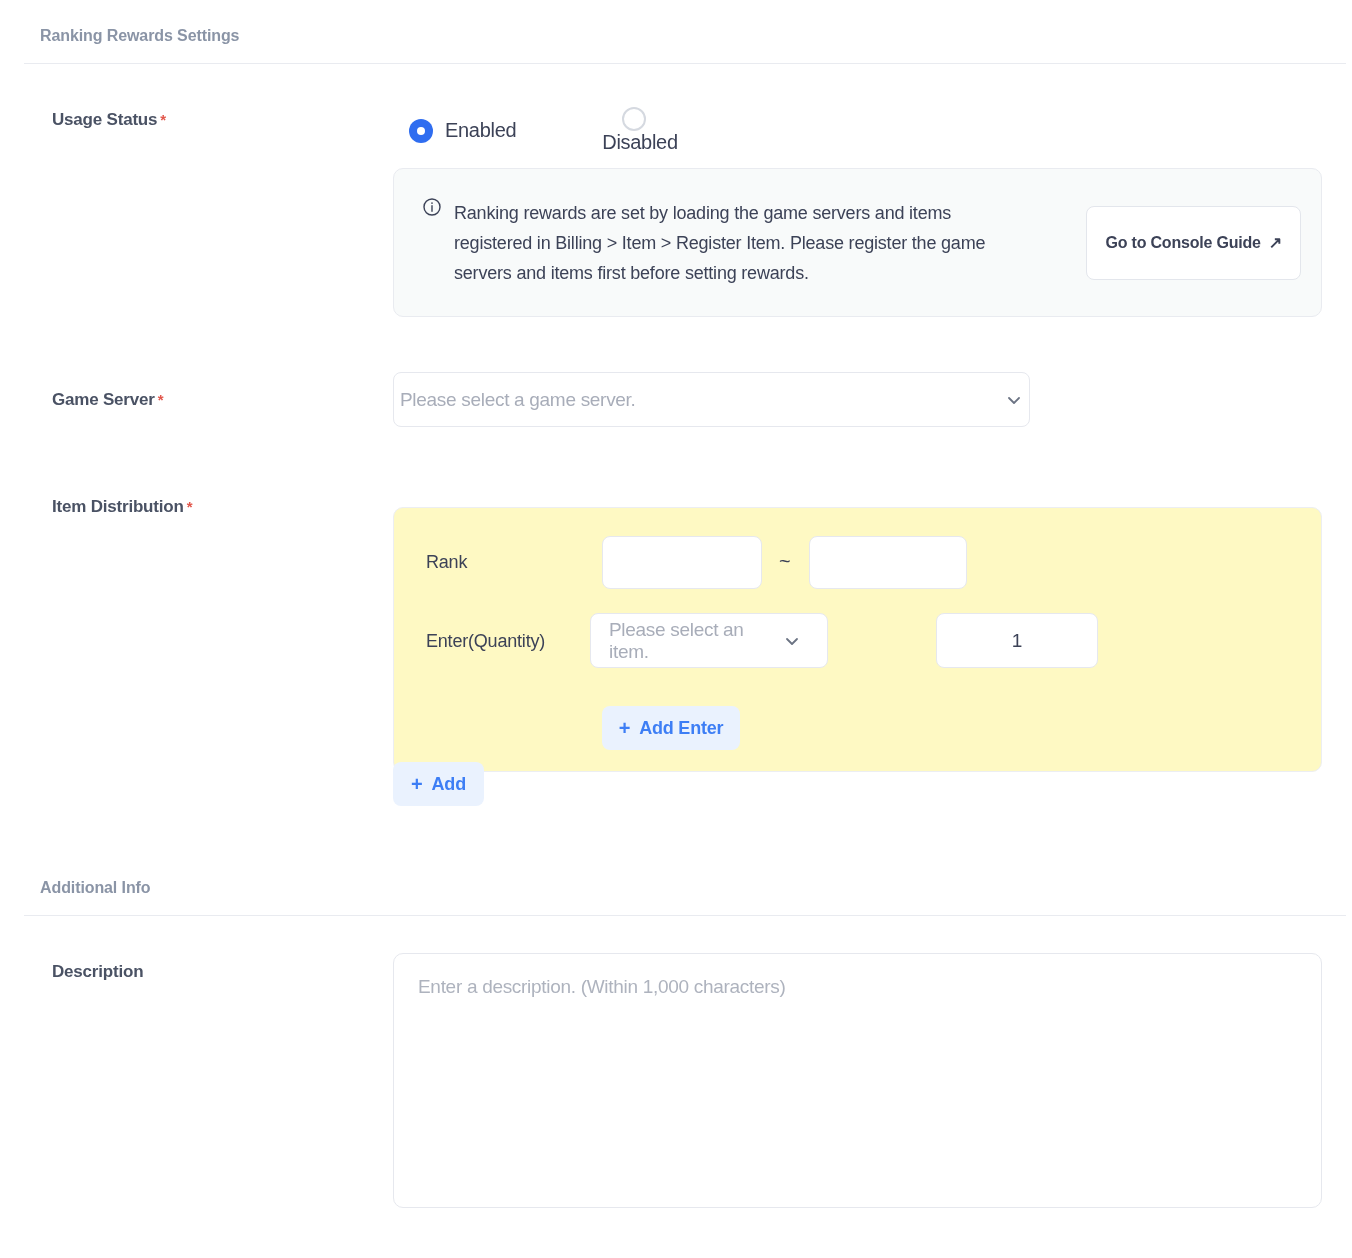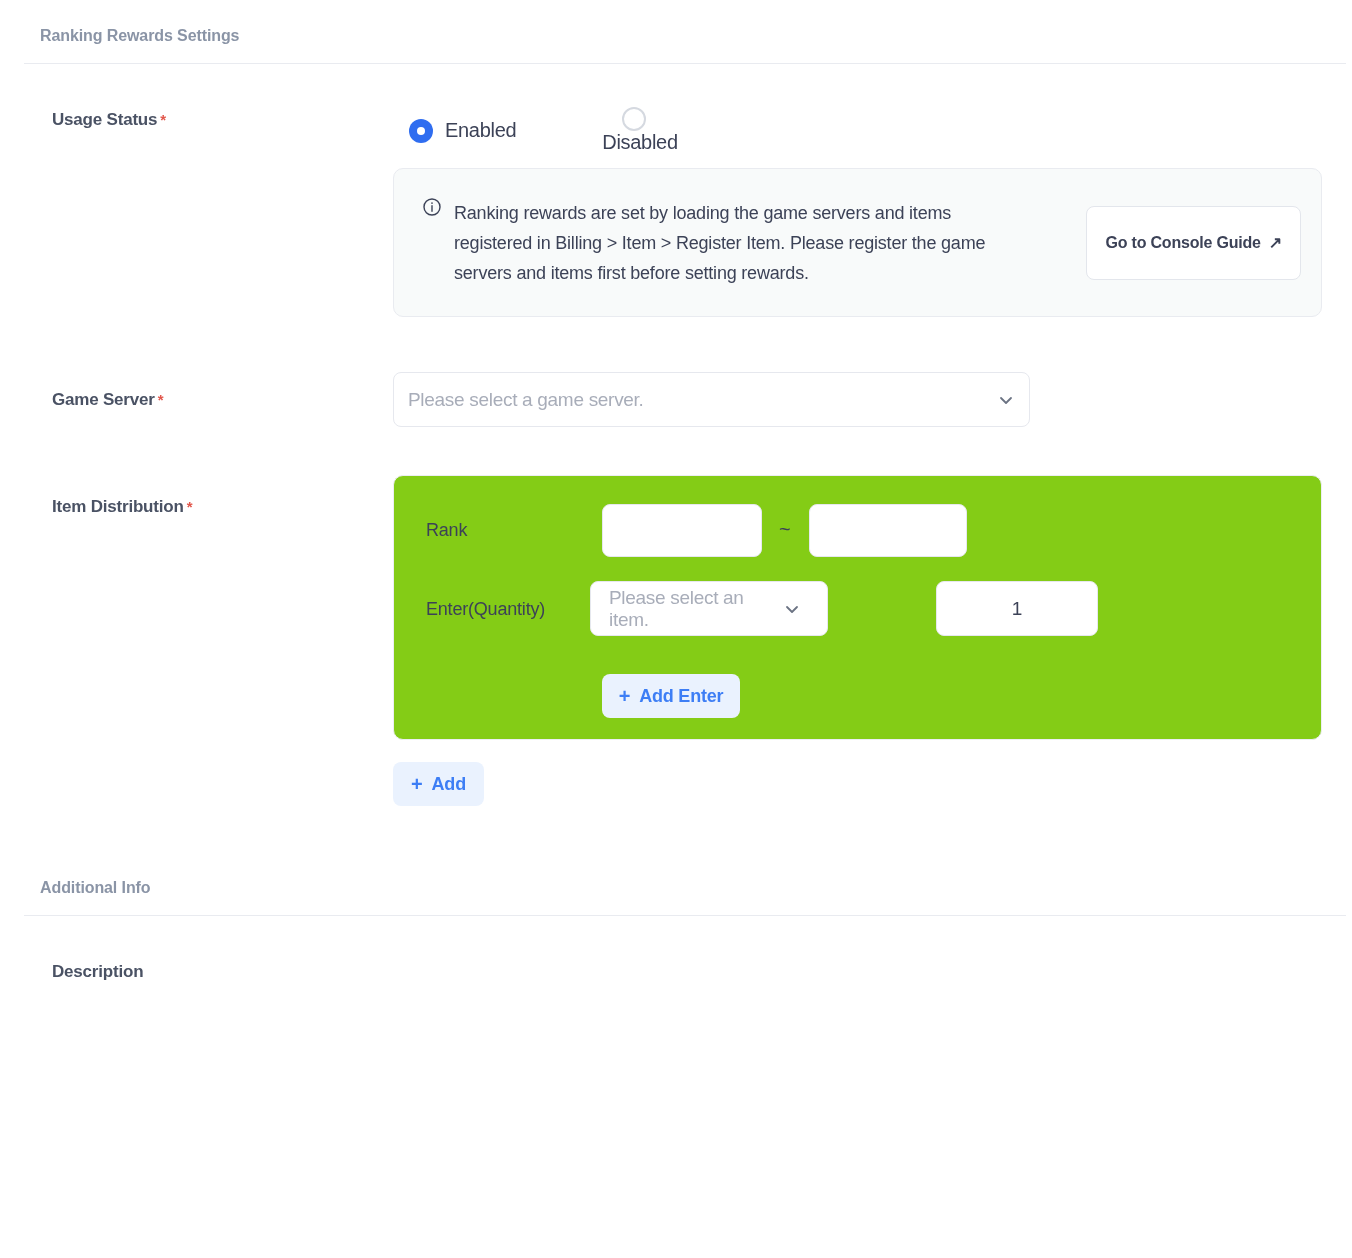--- a/index.html
+++ b/index.html
@@ -141,36 +141,37 @@
     font-family: "Liberation Sans", sans-serif;
     color: #3c4257;
     letter-spacing: -0.3px;
   }
   .field.placeholder-text { color: #a8adb9; }
 
   .select-box {
     display: flex;
     align-items: center;
     justify-content: space-between;
-    padding: 0 14px;
+    padding: 0 6px;
     cursor: pointer;
   }
   .chev {
     width: 18px; height: 18px;
     flex: none;
     color: #6b7383;
   }
   .chev svg { display: block; }
 
   
   .dist-panel {
     position: absolute;
-    background: #84cc16;
+    background: #fef9c3;
     border: 1px solid #eceef2;
     border-radius: 10px;
+    margin-top: 32px;
   }
   .inner-label {
     position: absolute;
     font-size: 18px;
     color: #3c4257;
     letter-spacing: -0.2px;
     white-space: nowrap;
   }
   .tilde {
     position: absolute;
@@ -303,14 +304,15 @@
   <button class="blue-btn" style="left:393px; top:762px; width:91px; height:44px;">
     <span class="plus">+</span>
     <span>Add</span>
   </button>
 
   <div class="section-head" style="left:40px; top:879px;">Additional Info</div>
   <div class="section-rule" style="left:24px; top:915px; width:1322px;"></div>
 
   <div class="row-label" style="left:52px; top:962px;">Description</div>
 
+  <textarea class="desc-area" style="left: 393px; top: 953px; width: 929px; height: 255px;" placeholder="Enter a description. (Within 1,000 characters)"></textarea>
 
 </div>
 
 </body></html>

